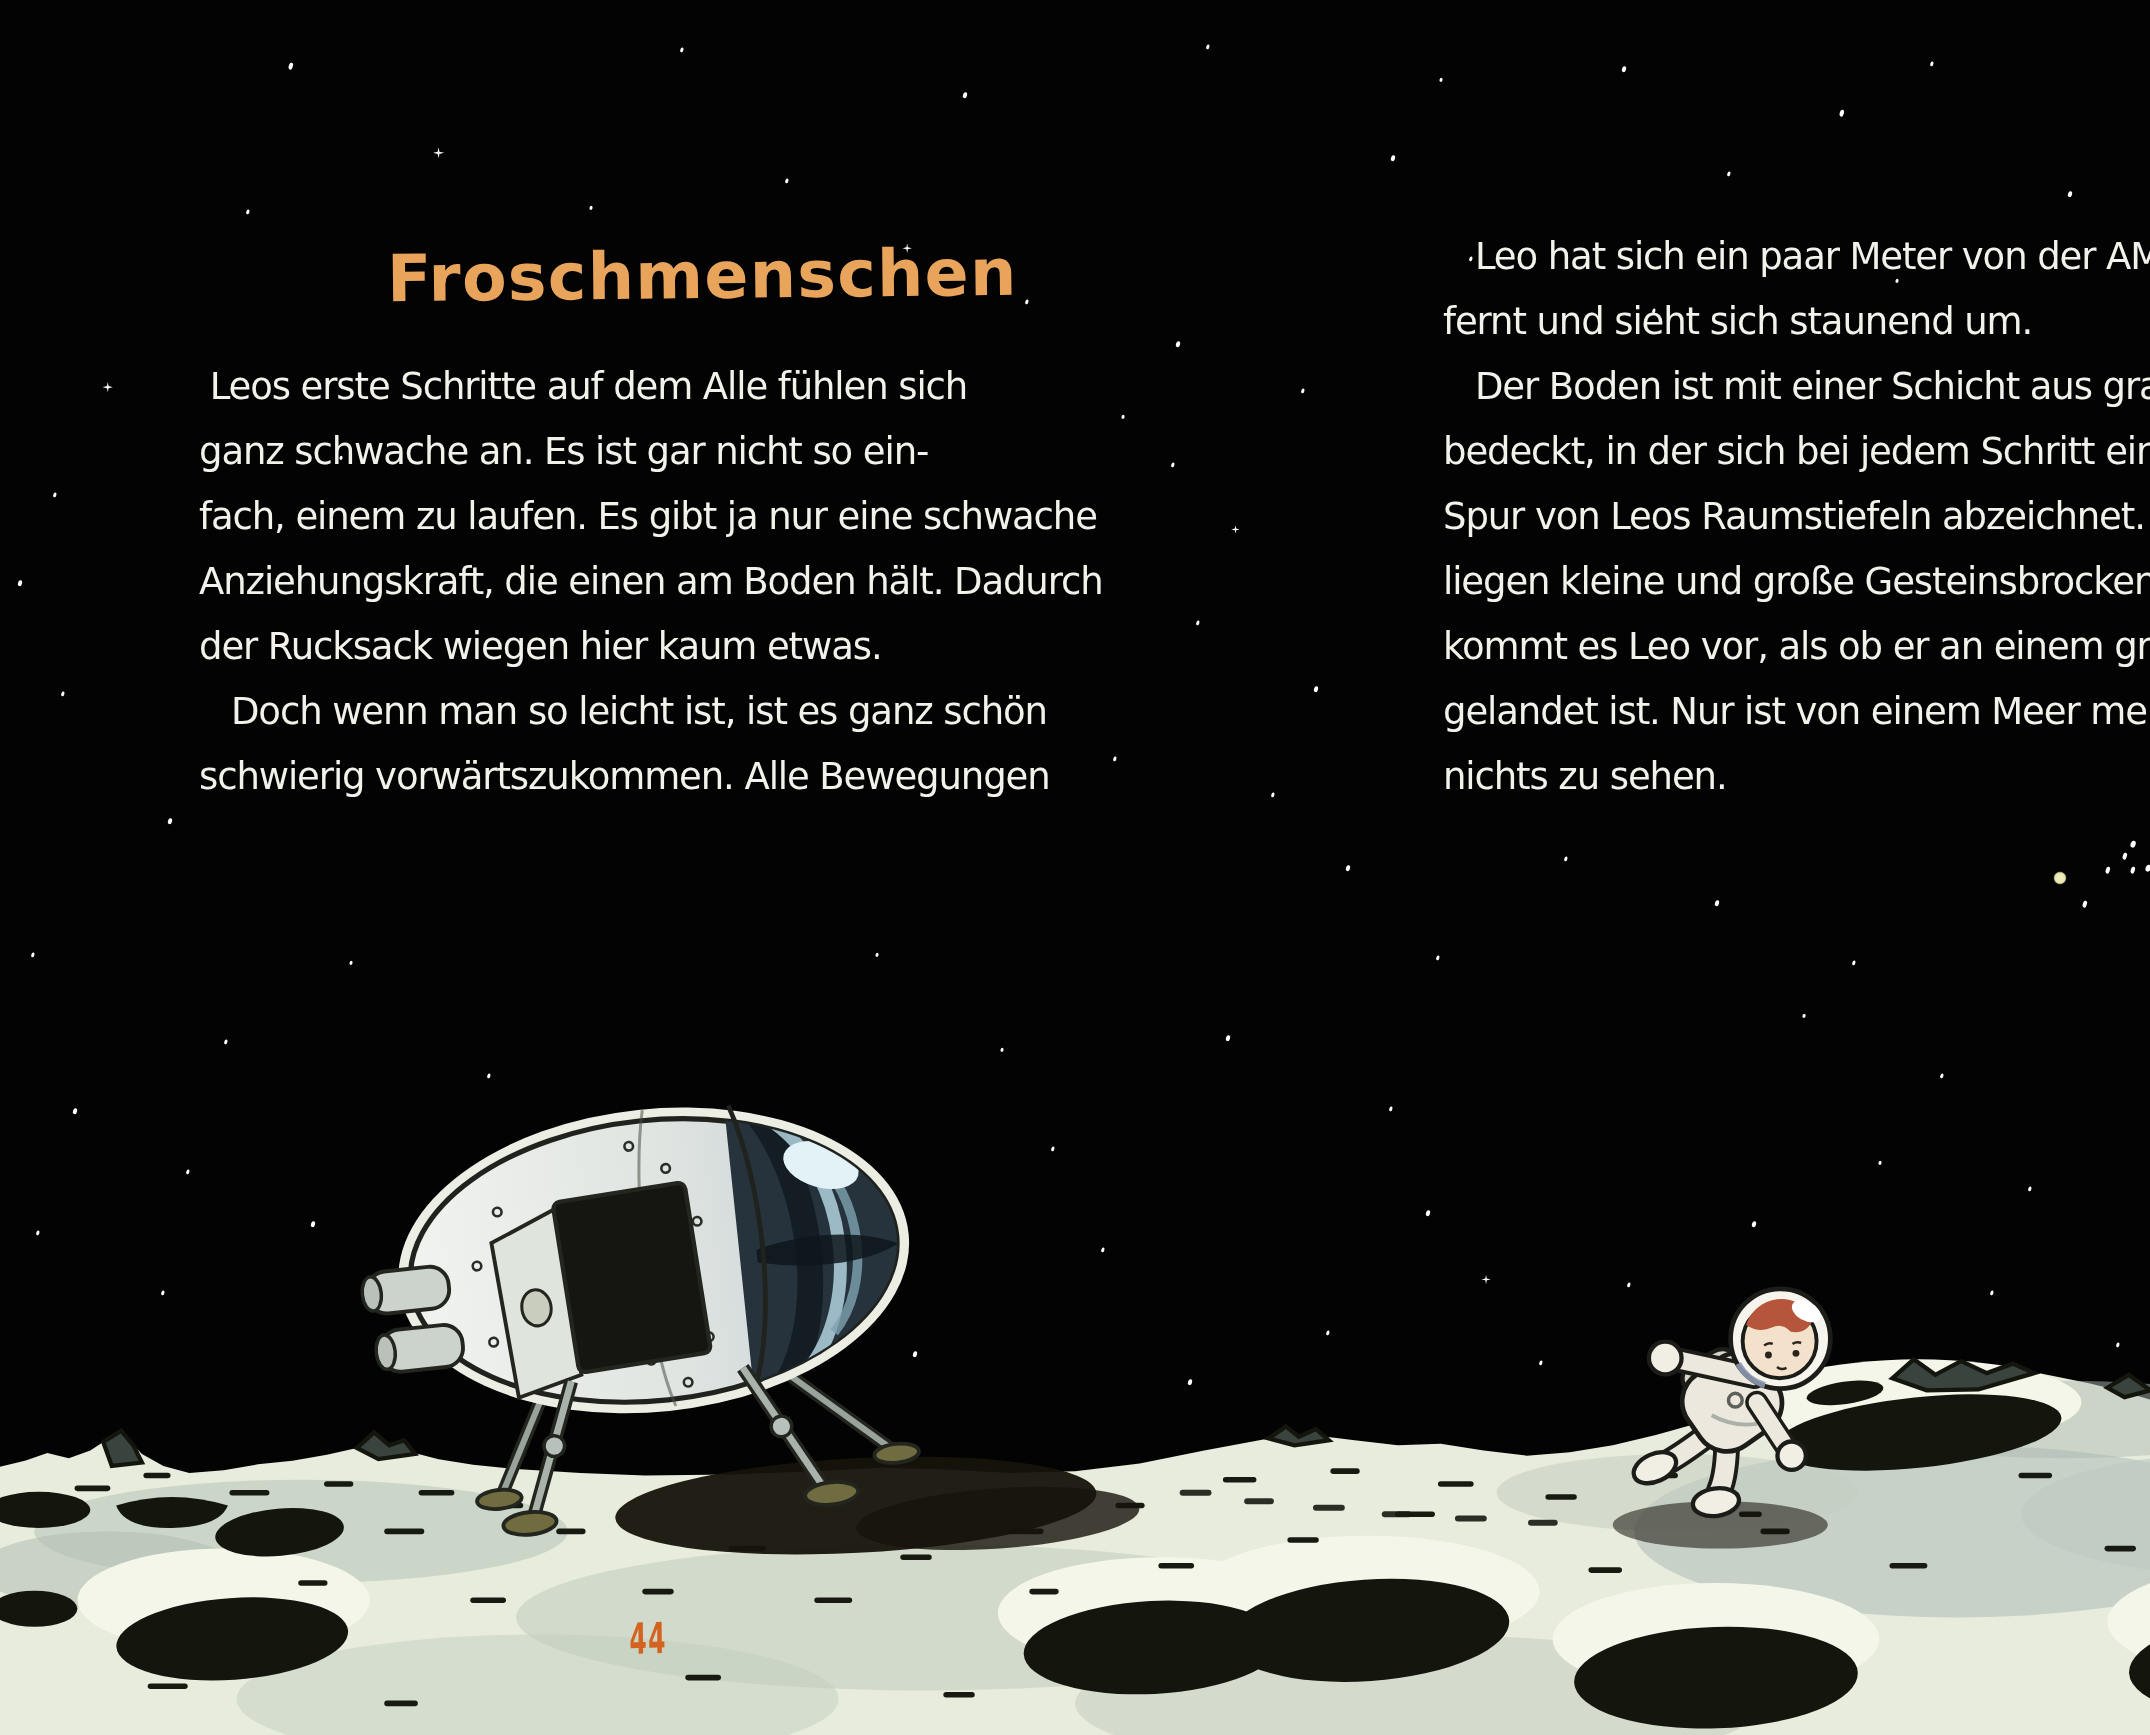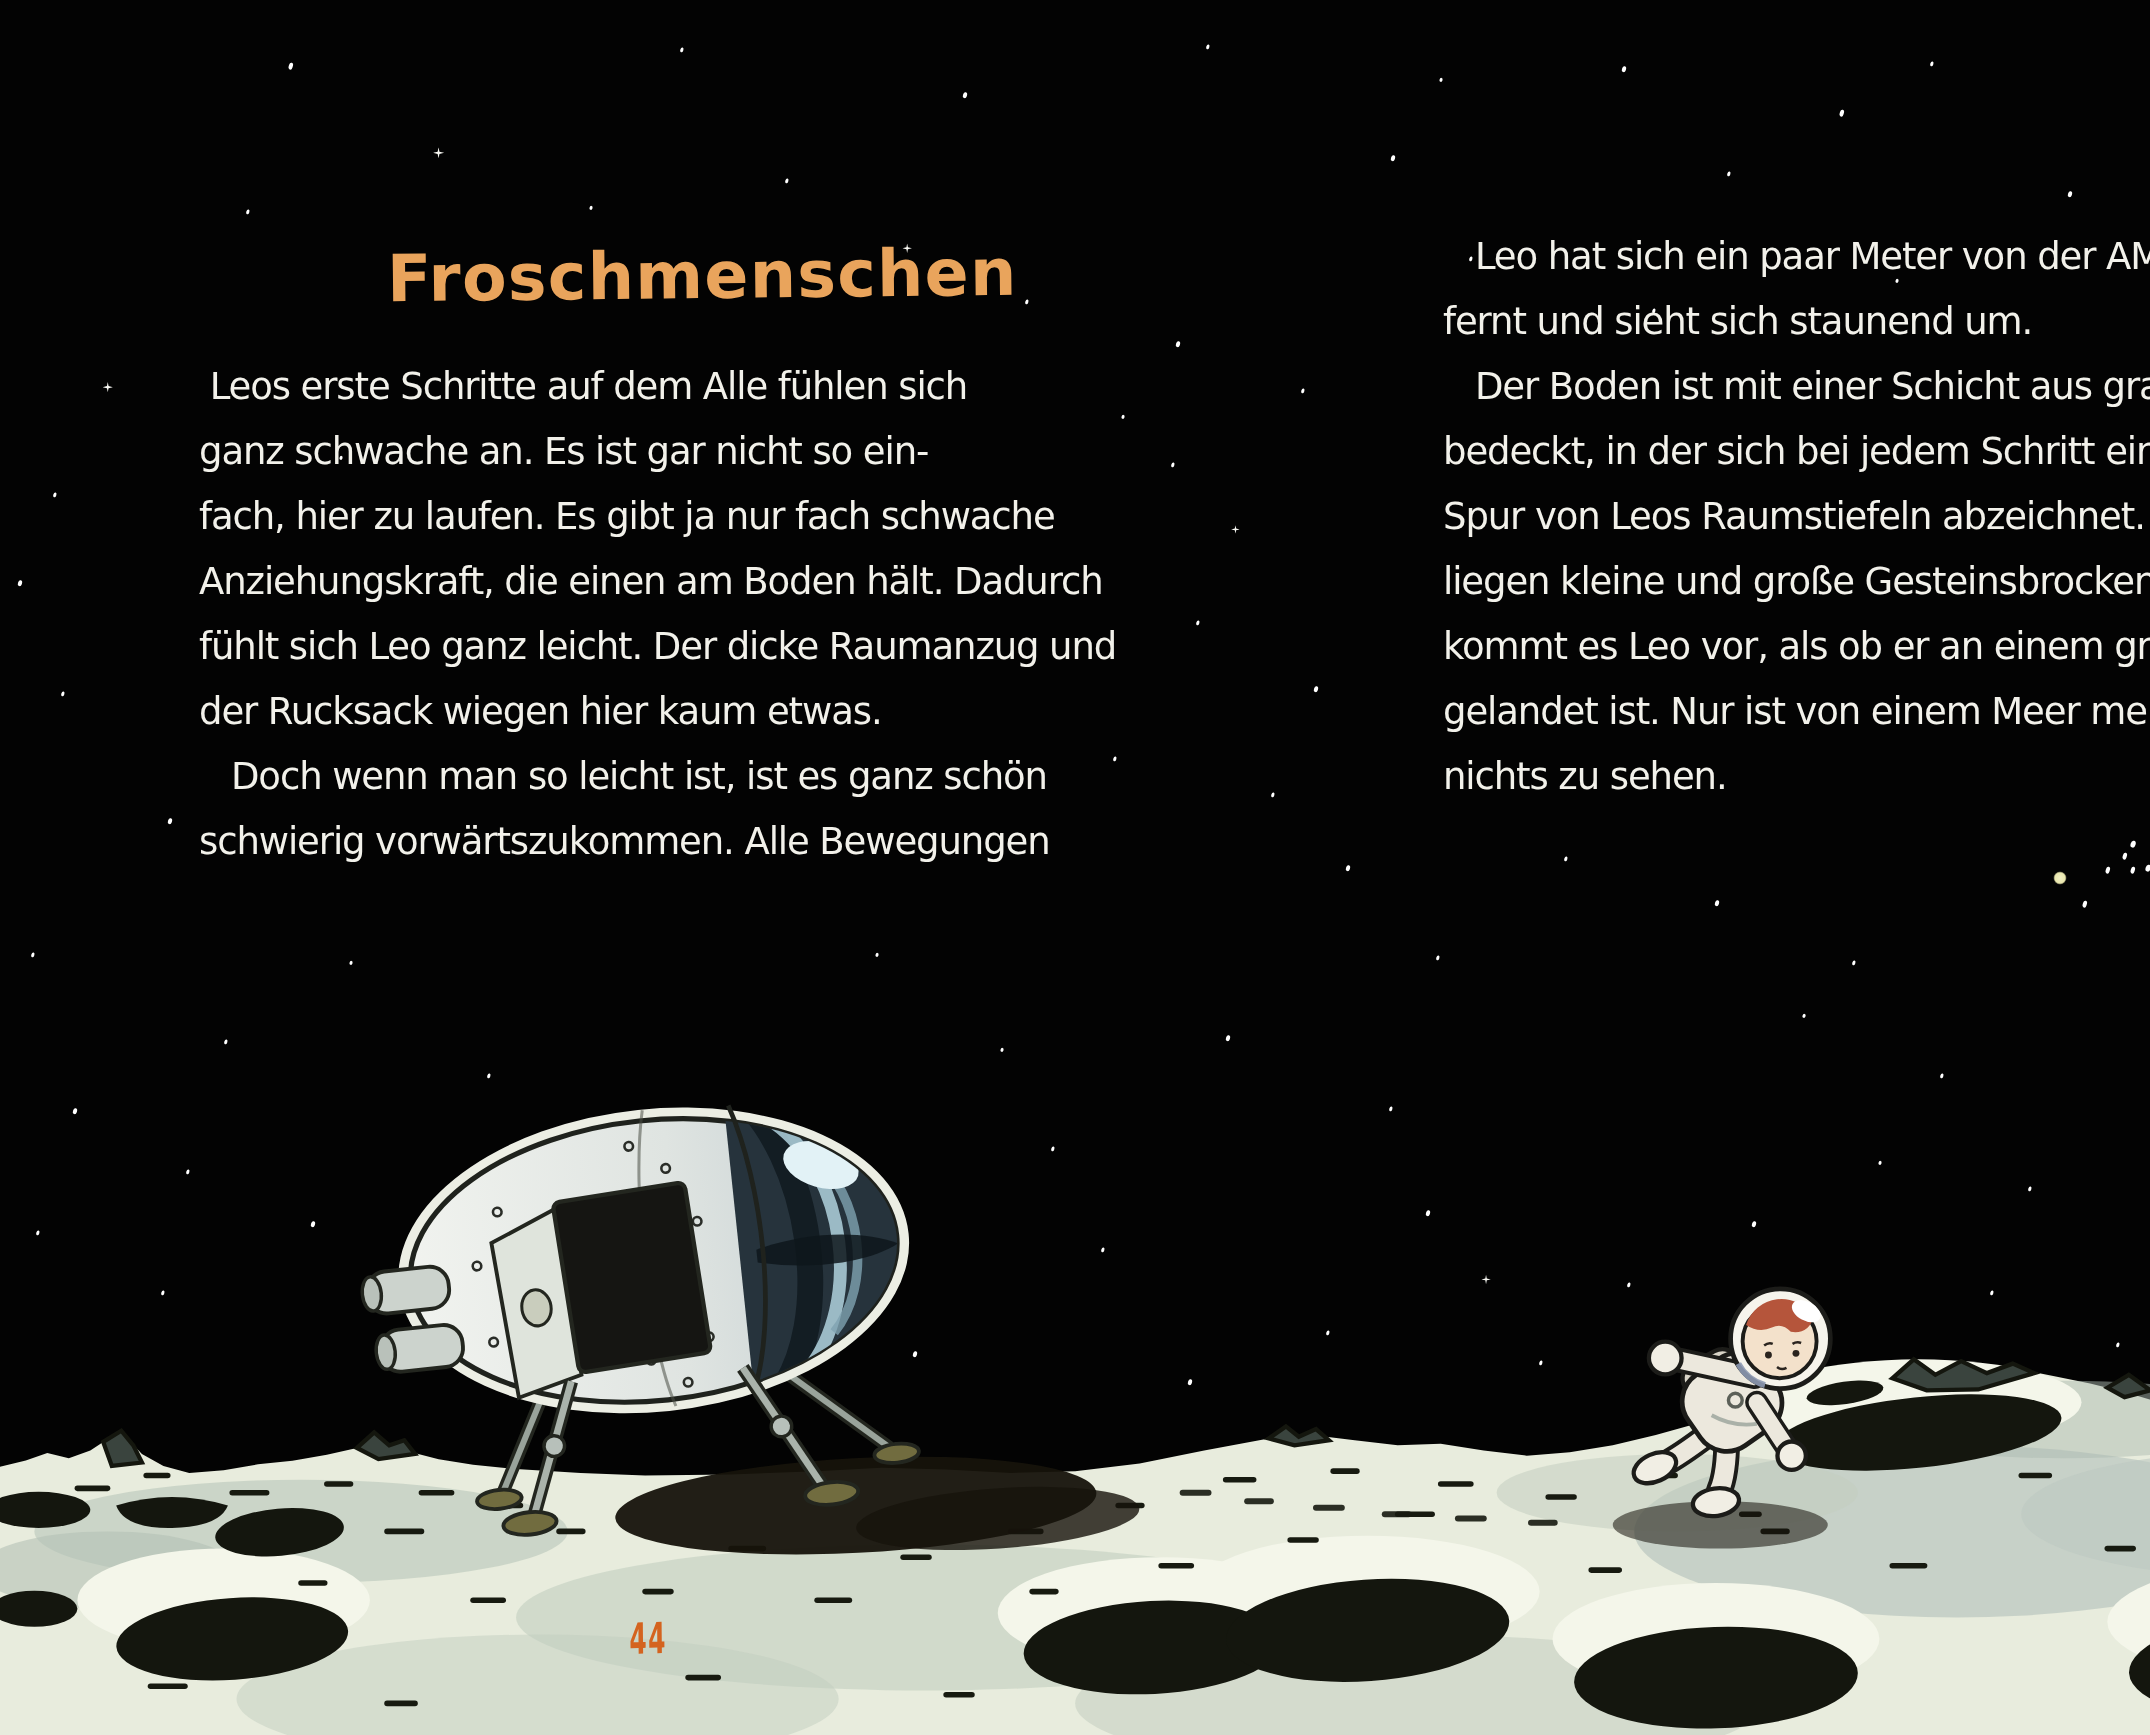--- a/index.html
+++ b/index.html
@@ -354,23 +354,22 @@
   </g>
 </svg>
 
 <div class="textlayer">
 
   <h1 class="chapter-title" style="color: rgb(233, 164, 92);">Froschmenschen</h1>
 
   <div id="left-col" class="pagecol">
     <div class="line"> Leos erste Schritte auf dem Alle fühlen sich</div>
     <div class="line">ganz schwache an. Es ist gar nicht so ein-</div>
-    <div class="line">fach, hier zu laufen. Es gibt ja nur fach schwache</div>
+    <div class="line">fach, einem zu laufen. Es gibt ja nur eine schwache</div>
     <div class="line">Anziehungskraft, die einen am Boden hält. Dadurch</div>
-    <div class="line">fühlt sich Leo ganz leicht. Der dicke Raumanzug und</div>
     <div class="line">der Rucksack wiegen hier kaum etwas.</div>
     <div class="line">   Doch wenn man so leicht ist, ist es ganz schön</div>
     <div class="line">schwierig vorwärtszukommen. Alle Bewegungen</div>
   </div>
 
   <div id="right-col" class="pagecol">
     <div class="line">   Leo hat sich ein paar Meter von der AMELIA ent-</div>
     <div class="line">fernt und sieht sich staunend um.</div>
     <div class="line">   Der Boden ist mit einer Schicht aus grauem Staub</div>
     <div class="line">bedeckt, in der sich bei jedem Schritt eine deutliche</div>

